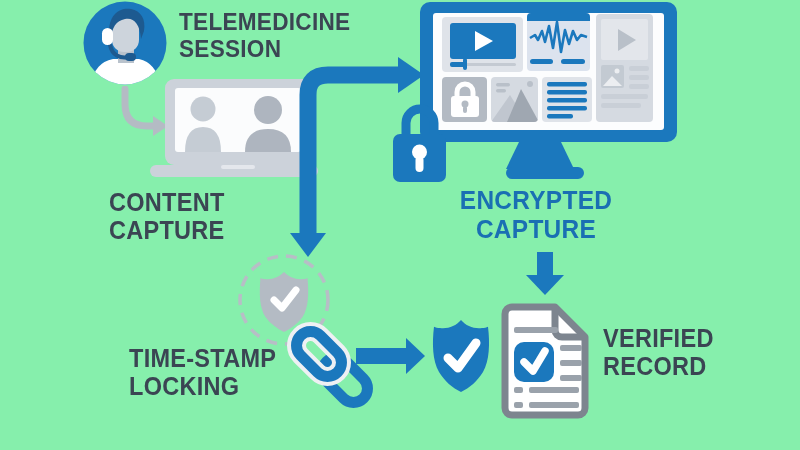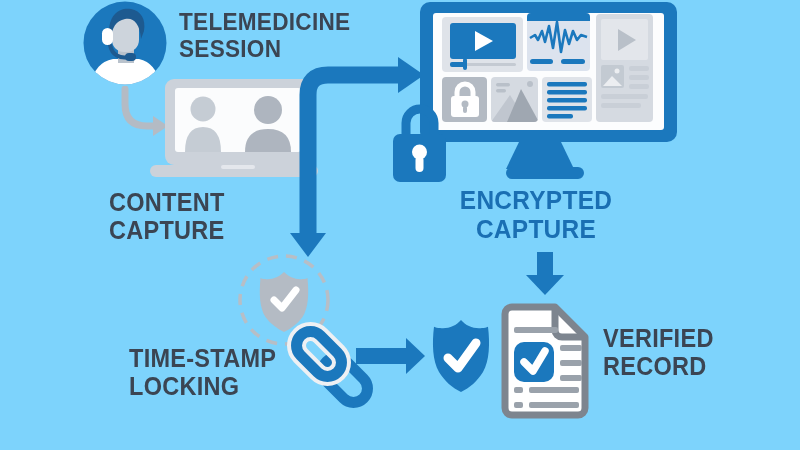--- a/index.html
+++ b/index.html
@@ -1,17 +1,17 @@
 <!DOCTYPE html>
 <html><head>
 <meta charset="utf-8">
 <style>
   html,body{margin:0;padding:0;background:#eef0f3;}
   .canvas{
-    position:relative;width:800px;height:450px;background:#7dd3fc;
+    position:relative;width:800px;height:450px;background:#86efac;
     overflow:hidden;font-family:"Liberation Sans",sans-serif;
   }
   .lbl{
     position:absolute;font-weight:700;color:#3b4553;
     letter-spacing:.3px;white-space:nowrap;
     transform:scaleX(.94);transform-origin:left top;
   }
   .lbl div{line-height:1.12;}
   .lbl-blue{color:#1a6fb3;transform-origin:center top;text-align:center;}
   svg{position:absolute;display:block;}

